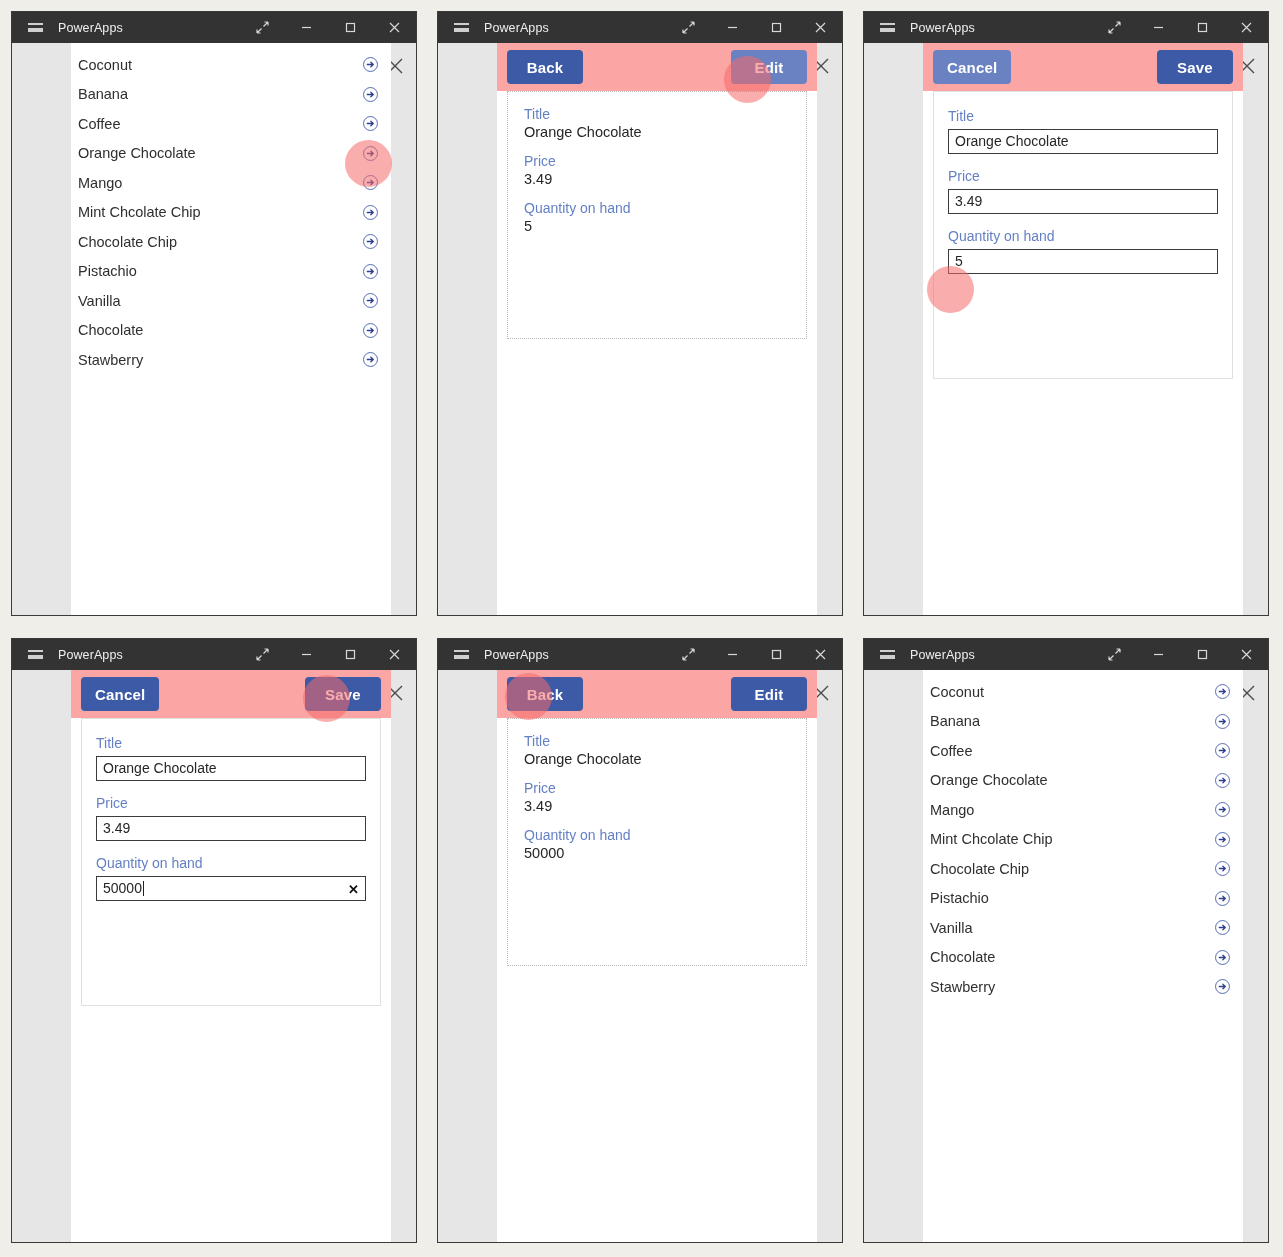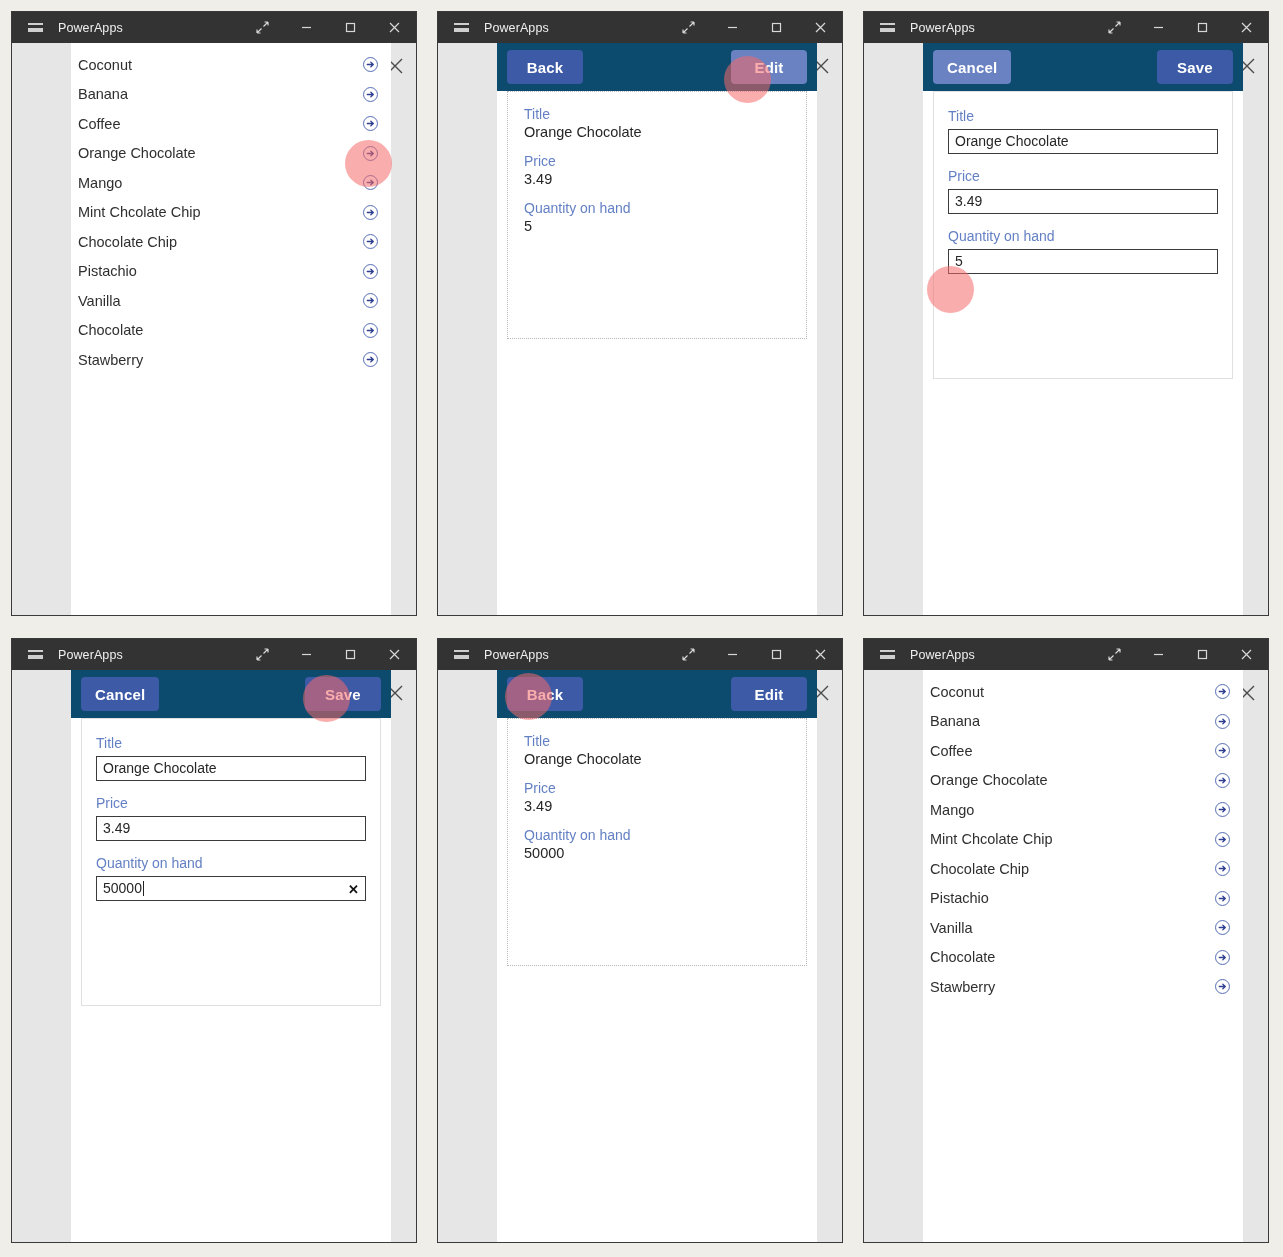--- a/index.html
+++ b/index.html
@@ -103,21 +103,21 @@
     flex: 1;
     white-space: nowrap;
   }
   .arrow-ico { width: 17px; height: 17px; display:block; }
 
   
   .cmdbar {
     height: 48px;
     display: flex; align-items: center; justify-content: space-between;
     padding: 0 10px;
-    background: #0c4a6e;
+    background: #fca5a5;
   }
   .btn {
     border: none;
     border-radius: 4px;
     color: #ffffff;
     font-family: "Liberation Sans", sans-serif;
     font-size: 15px;
     font-weight: bold;
     padding: 0 14px;
     height: 34px;

